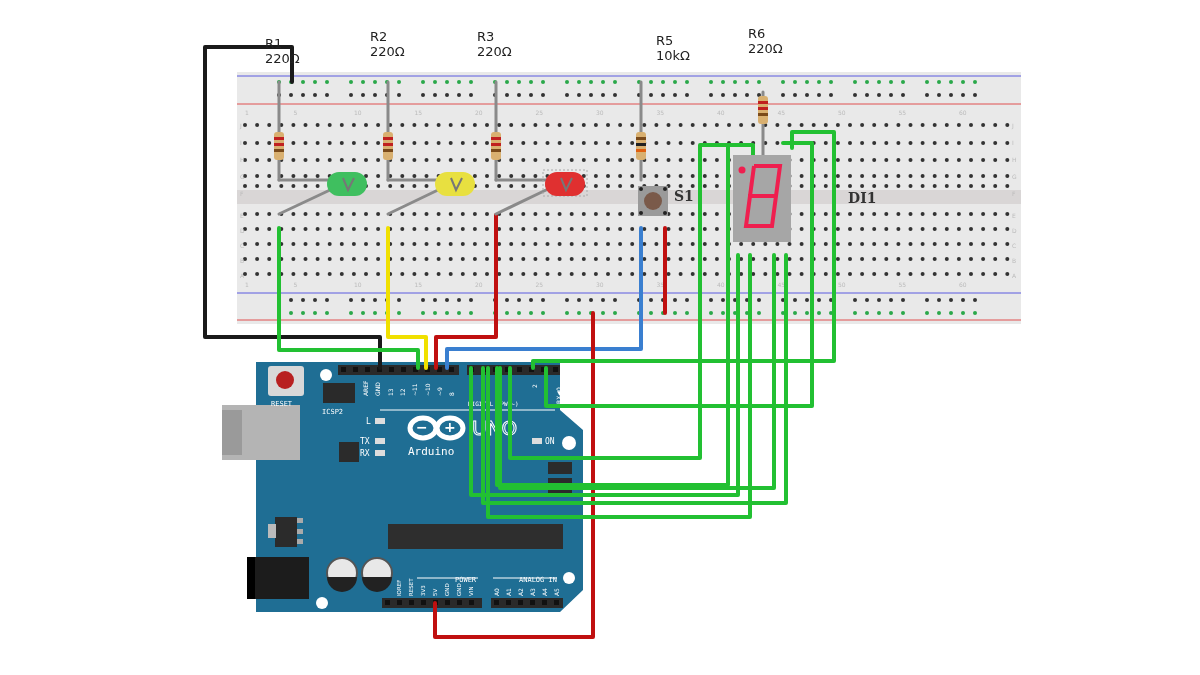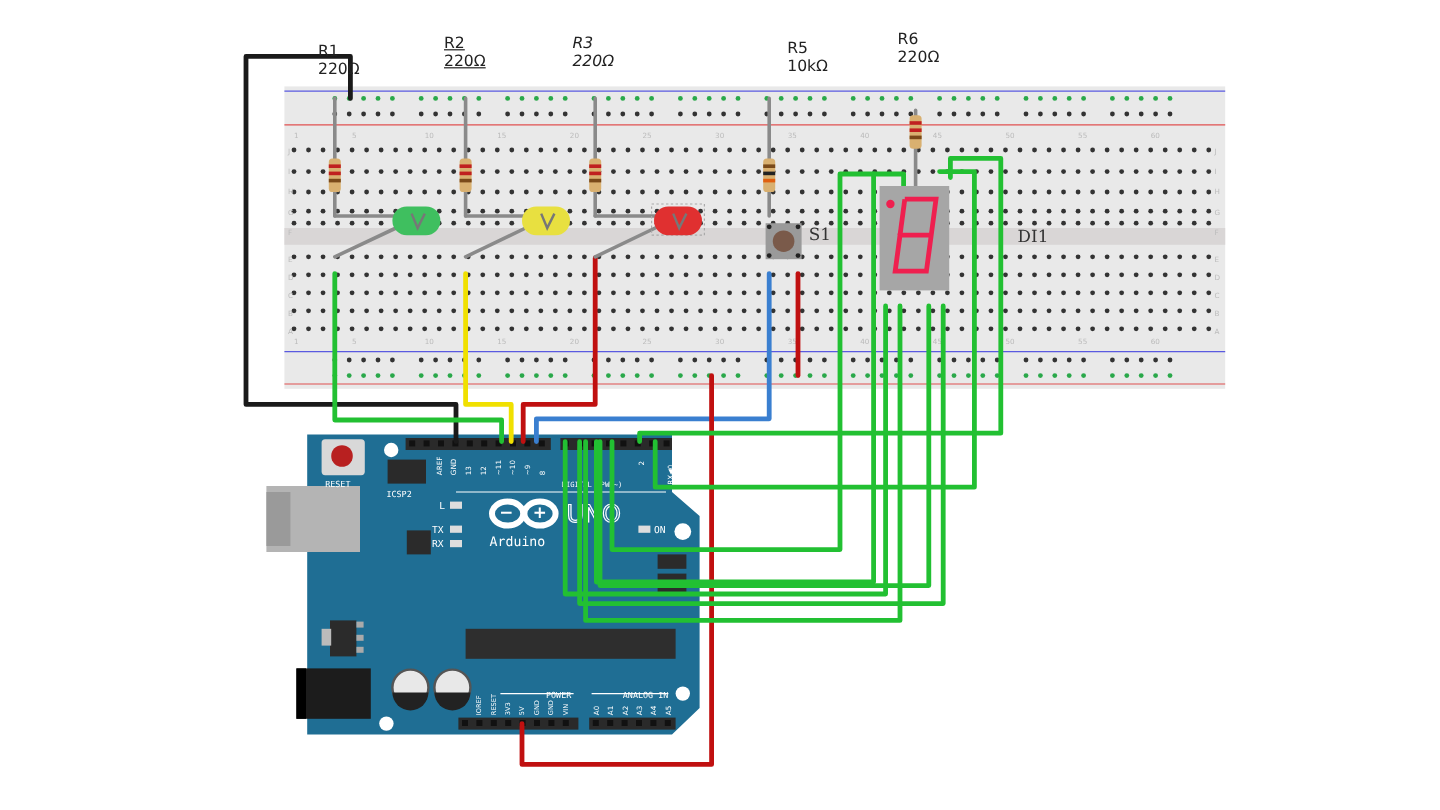--- a/index.html
+++ b/index.html
@@ -1,19 +1,19 @@
 <!DOCTYPE html>
 <html><head>
 <meta charset="utf-8">
 <style>
   html,body{margin:0;padding:0;background:#ffffff;}
   body{width:1200px;height:675px;position:relative;overflow:hidden;font-family:"DejaVu Sans",sans-serif;}
   #canvas{position:absolute;left:0;top:0;width:1200px;height:675px;}
   .lbl{position:absolute;font-family:"DejaVu Sans",sans-serif;font-size:13px;color:#222;line-height:15px;white-space:pre;}
-  .bblbl{position:absolute;font-family:"DejaVu Serif",serif;font-size:14px;color:#333;}
+  .bblbl{position:absolute;font-family:"DejaVu Serif",serif;font-size:14px;color:#333;font-weight:bold;}
 </style>
 </head>
 <body>
 
 <svg id="canvas" xmlns="http://www.w3.org/2000/svg" width="1200" height="675" viewBox="0 0 1200 675">
 
   <g id="breadboard">
     <rect x="237" y="72" width="784" height="252" fill="#e9e9e9"></rect>
     <rect x="237" y="190" width="784" height="14" fill="#d9d6d6"></rect>
     <line x1="237" y1="76" x2="1021" y2="76" stroke="#5a5ae0" stroke-width="1"></line>
@@ -1142,18 +1142,18 @@
     <rect x="733" y="155" width="58" height="87" fill="#a6a6a6"></rect>
     <circle cx="742" cy="170" r="3.5" fill="#ef1f4f"></circle>
     <g id="segments" stroke="#ef1f4f" stroke-width="4" fill="none">
       <path d="M754,166 L780,166 L776,196 L750,196 L746,226 L772,226 L776,196"></path>
       <path d="M754,166 L750,196"></path>
     </g>
   </g>
 </svg>
 
 <div class="lbl" style="left:265px;top:8px;margin-top:28px;"><span>R1</span><br><span>220Ω</span></div>
-<div class="lbl" style="left:370px;top:29px;text-decoration:underline;"><span>R2</span><br><span>220Ω</span></div>
-<div class="lbl" style="left:477px;top:29px;font-style:italic;"><span>R3</span><br><span>220Ω</span></div>
+<div class="lbl" style="left:370px;top:29px;"><span>R2</span><br><span>220Ω</span></div>
+<div class="lbl" style="left:477px;top:29px;"><span>R3</span><br><span>220Ω</span></div>
 <div class="lbl" style="left:656px;top:33px;"><span>R5</span><br><span>10kΩ</span></div>
 <div class="lbl" style="left:748px;top:26px;"><span>R6</span><br><span>220Ω</span></div>
 <div class="bblbl" style="left:674px;top:188px;">S1</div>
 <div class="bblbl" style="left:848px;top:190px;">DI1</div>
 
 </body></html>

